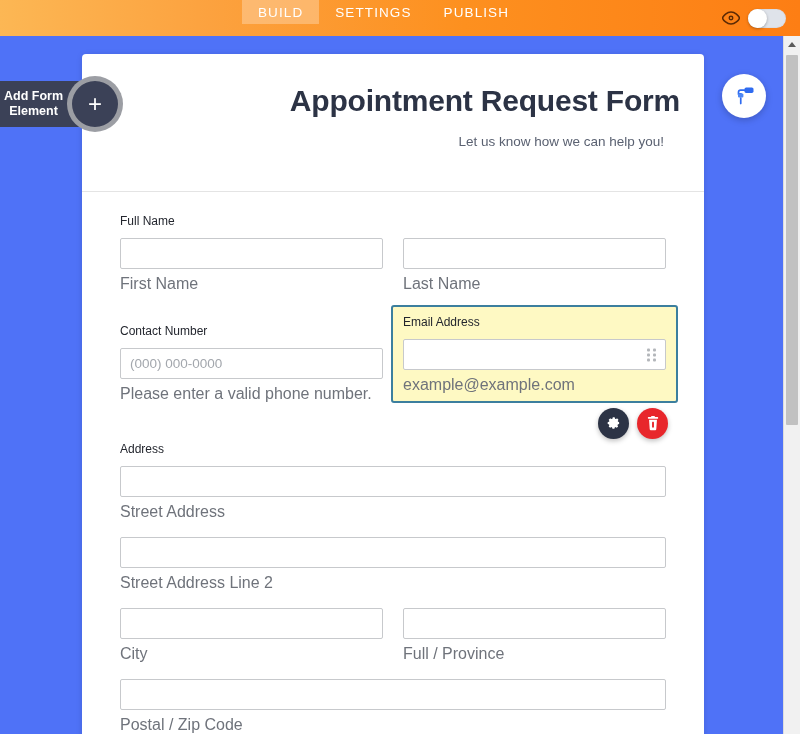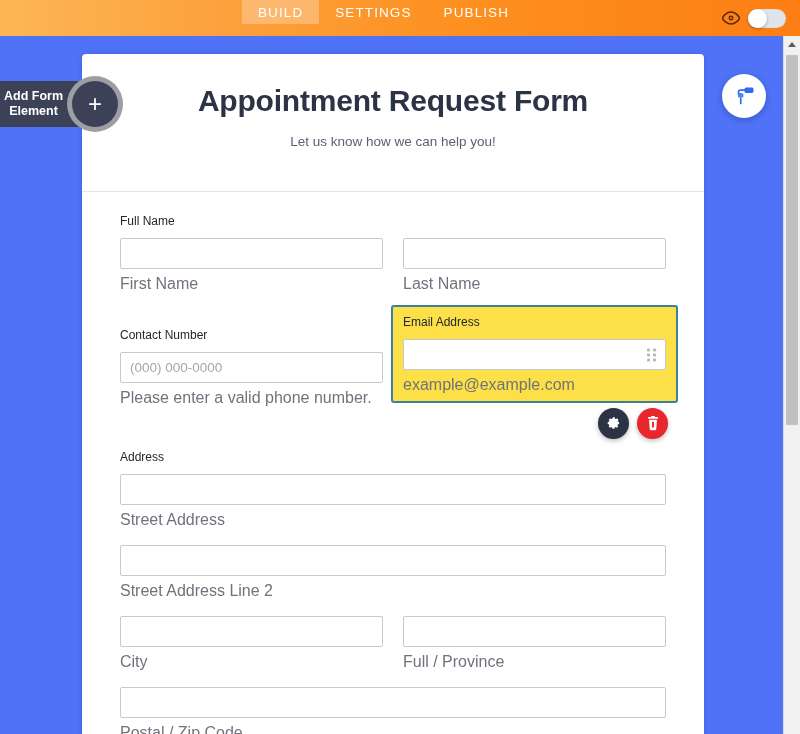--- a/index.html
+++ b/index.html
@@ -98,21 +98,21 @@
     top: 18px;
     left: 82px;
     width: 622px;
     min-height: 700px;
     background: #ffffff;
     border-radius: 4px 4px 0 0;
     box-shadow: 0 1px 6px rgba(0,0,0,0.12);
   }
   .form-header {
     padding: 30px 24px 26px 24px;
-    text-align: center;
+    text-align: right;
     border-bottom: 1px solid #e4e4e4;
   }
   .form-title {
     font-size: 30px;
     font-weight: bold;
     color: #2c3345;
     margin: 0 0 12px 0;
     letter-spacing: -0.2px;
   }
   .form-subtitle {
@@ -159,23 +159,23 @@
     display: flex;
     gap: 20px;
   }
   .col { flex: 1; min-width: 0; }
 
   
   .selected-wrap {
     border: 2px solid #3c7f9e;
     border-radius: 3px;
     padding: 8px 10px 7px 10px;
-    margin: -10px -12px 17px -12px;
+    margin: -10px -12px 9px -12px;
     position: relative;
-    background: #fde047;
+    background: #fef9c3;
   }
   .drag-dots {
     position: absolute;
     right: 10px;
     top: 50%;
     transform: translateY(-50%);
     display: grid;
     grid-template-columns: repeat(2, 3px);
     grid-gap: 2px 3px;
     pointer-events: auto;

